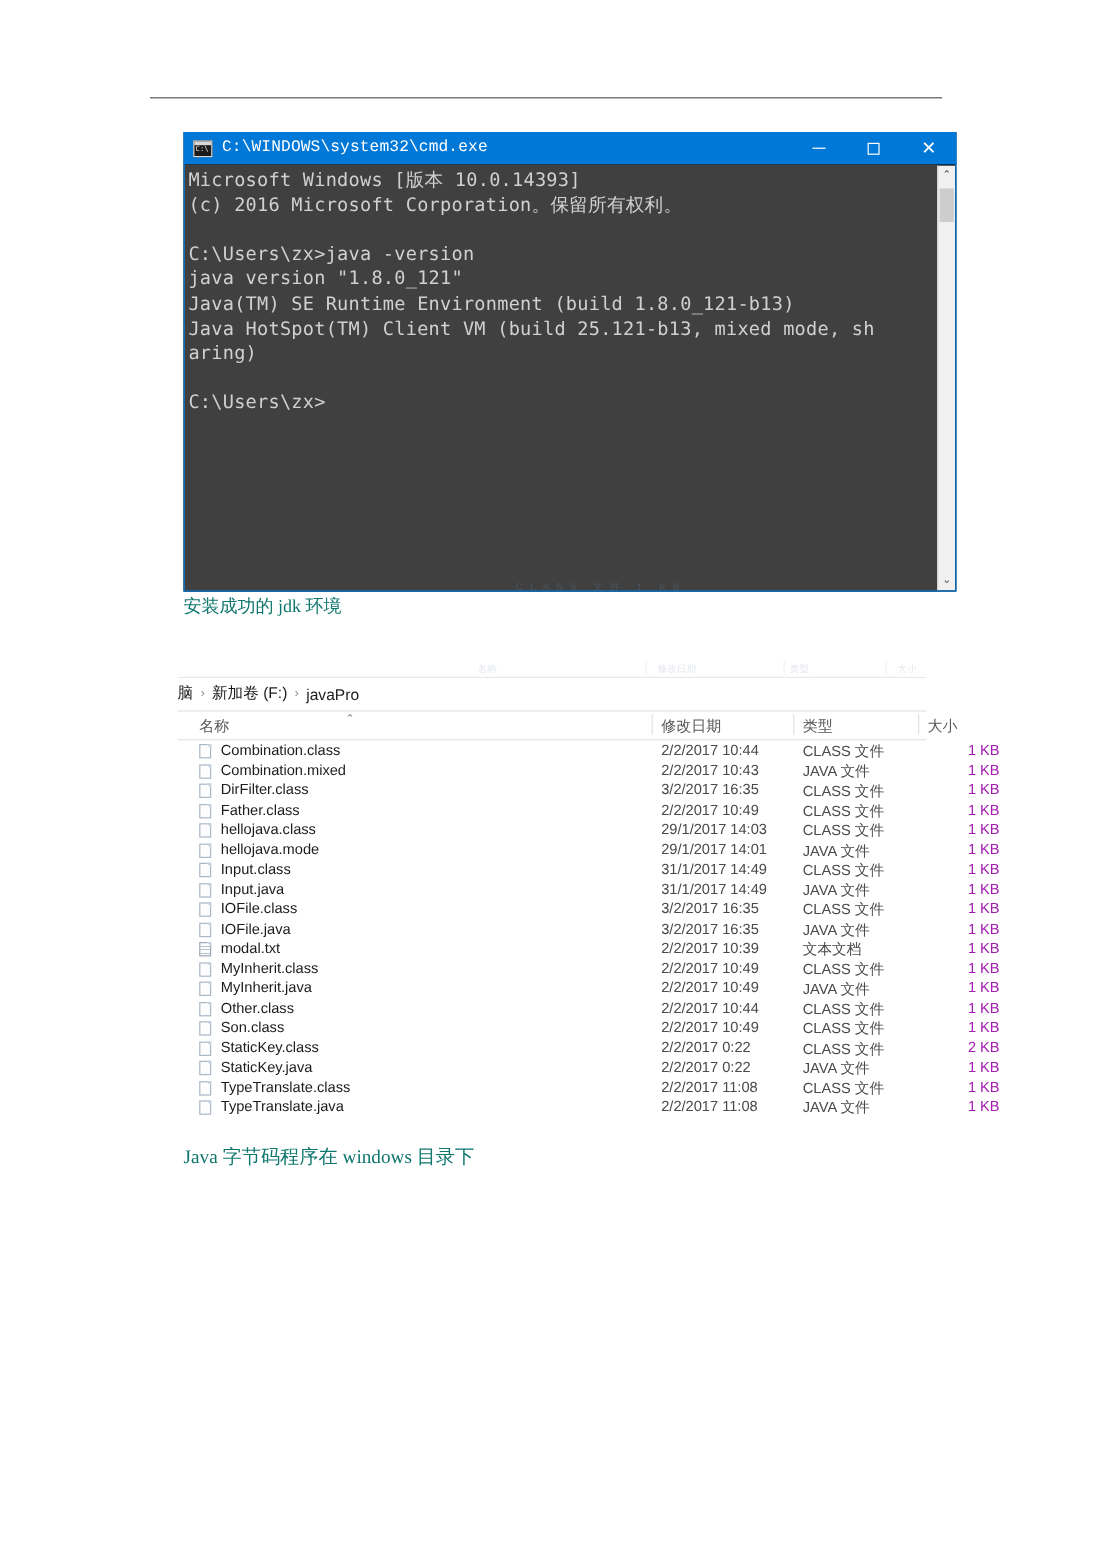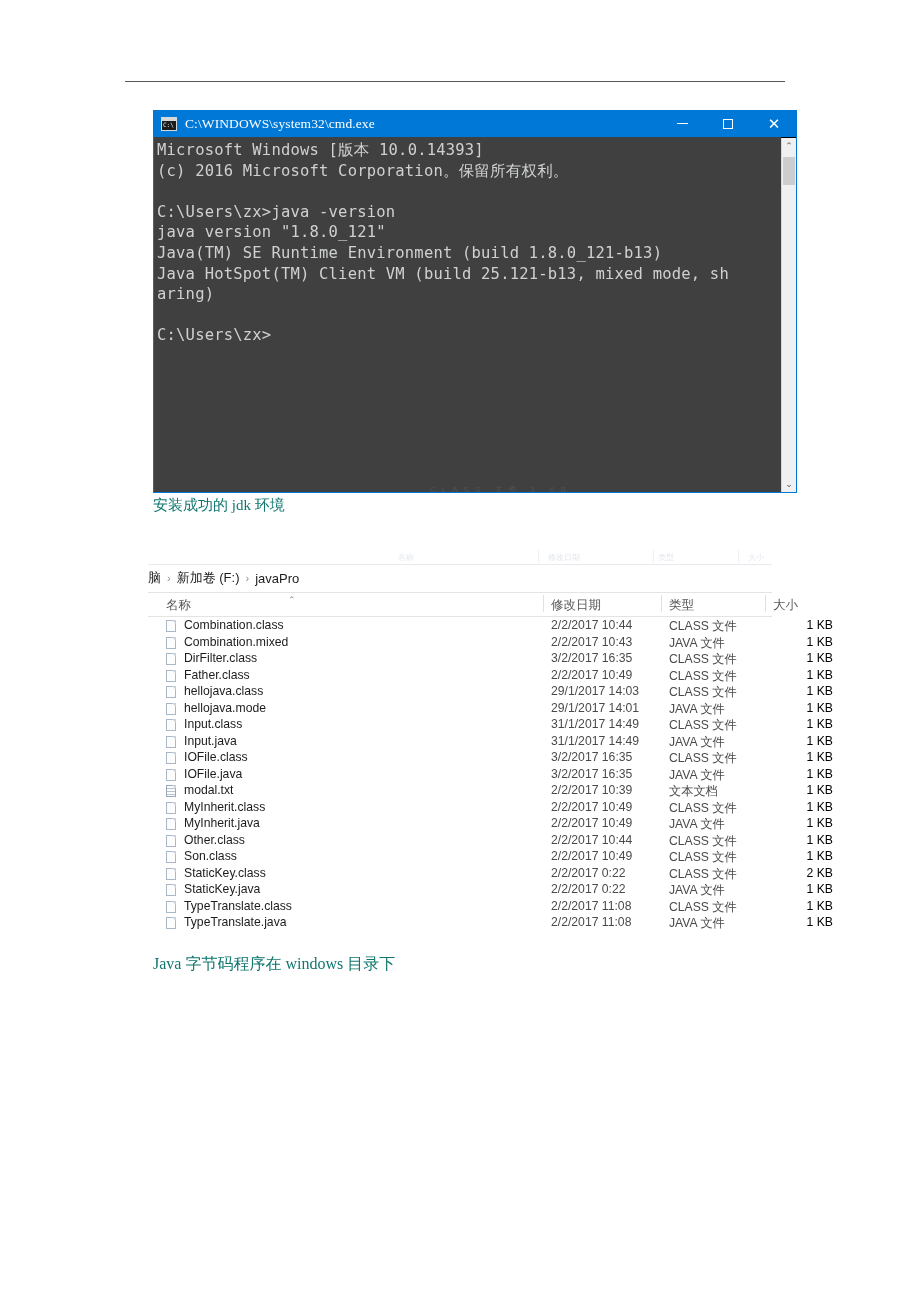--- a/index.html
+++ b/index.html
@@ -68,21 +68,21 @@
     left: 1px;
     top: 3px;
     font-family: "DejaVu Sans Mono", monospace;
     font-size: 6px;
     line-height: 8px;
     color: #e8e8e8;
   }
   .cmd-title {
     color: #ffffff;
     font-size: 13.5px;
-    font-family: Liberation Serif, serif;
+    font-family: Liberation Mono, monospace;
     letter-spacing: 0.1px;
     white-space: nowrap;
     text-align: right;
   }
   .cmd-btns {
     margin-left: auto;
     display: flex;
     height: 27px;
   }
   .cmd-btn {
@@ -375,21 +375,21 @@
     left: 521px;
     top: 0;
     color: #4a4a4a;
   }
   .f-size {
     position: absolute;
     left: 625px;
     top: 0;
     width: 60px;
     text-align: right;
-    color: #000000;
+    color: #a21caf;
   }
 </style>
 </head>
 <body>
 
 <div class="doc-rule"></div>
 
 <div class="cmd-window">
 
   <div class="cmd-titlebar">

